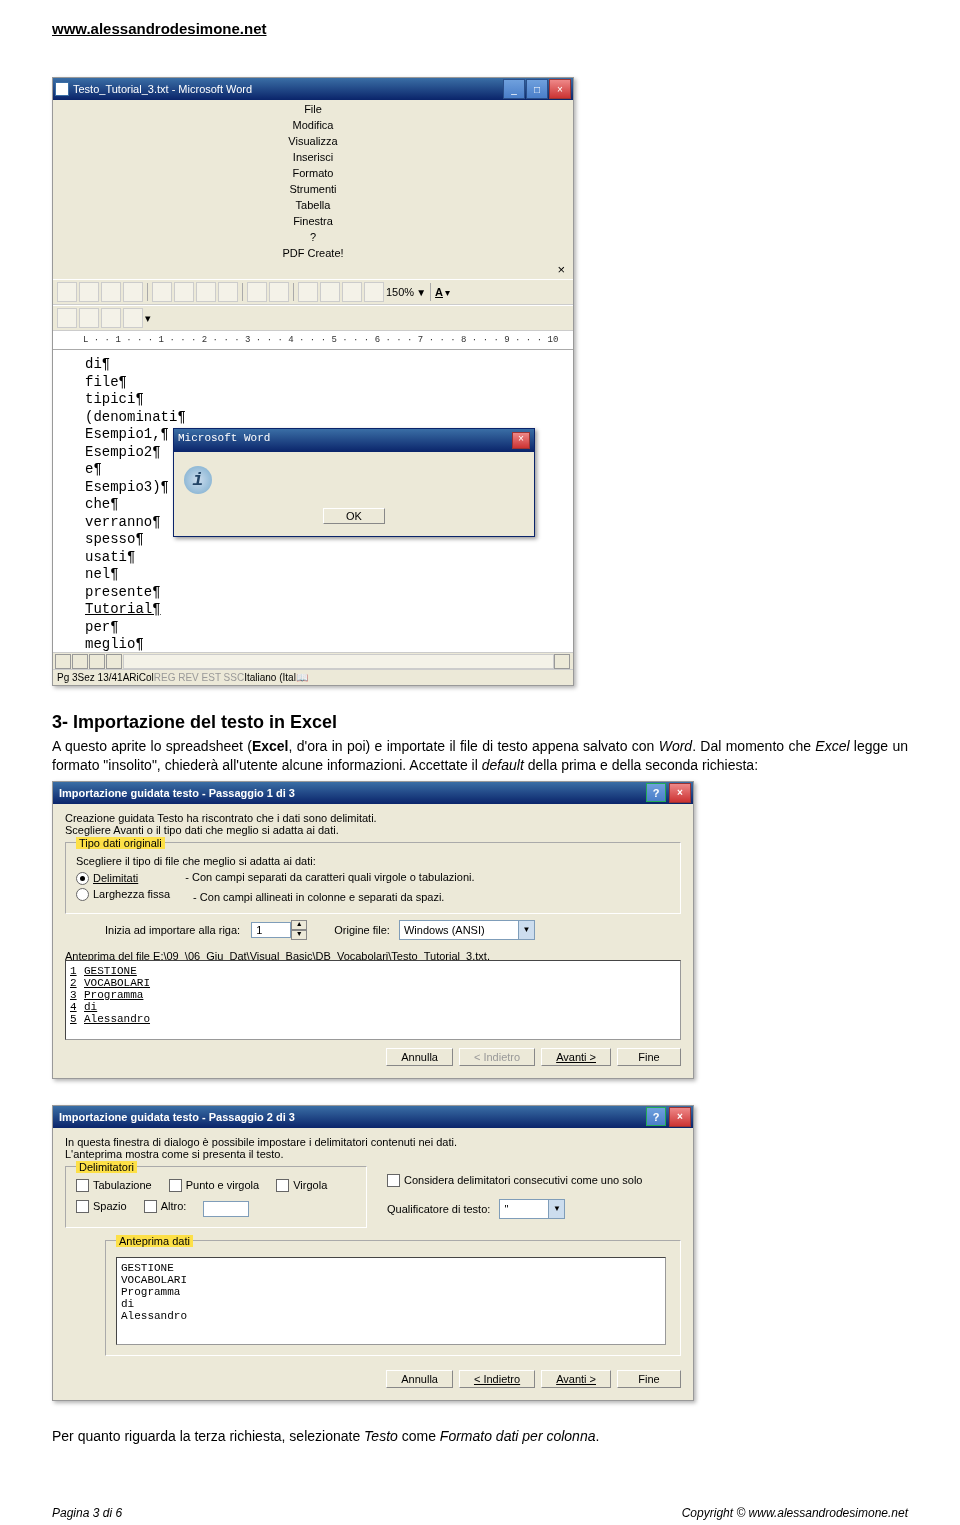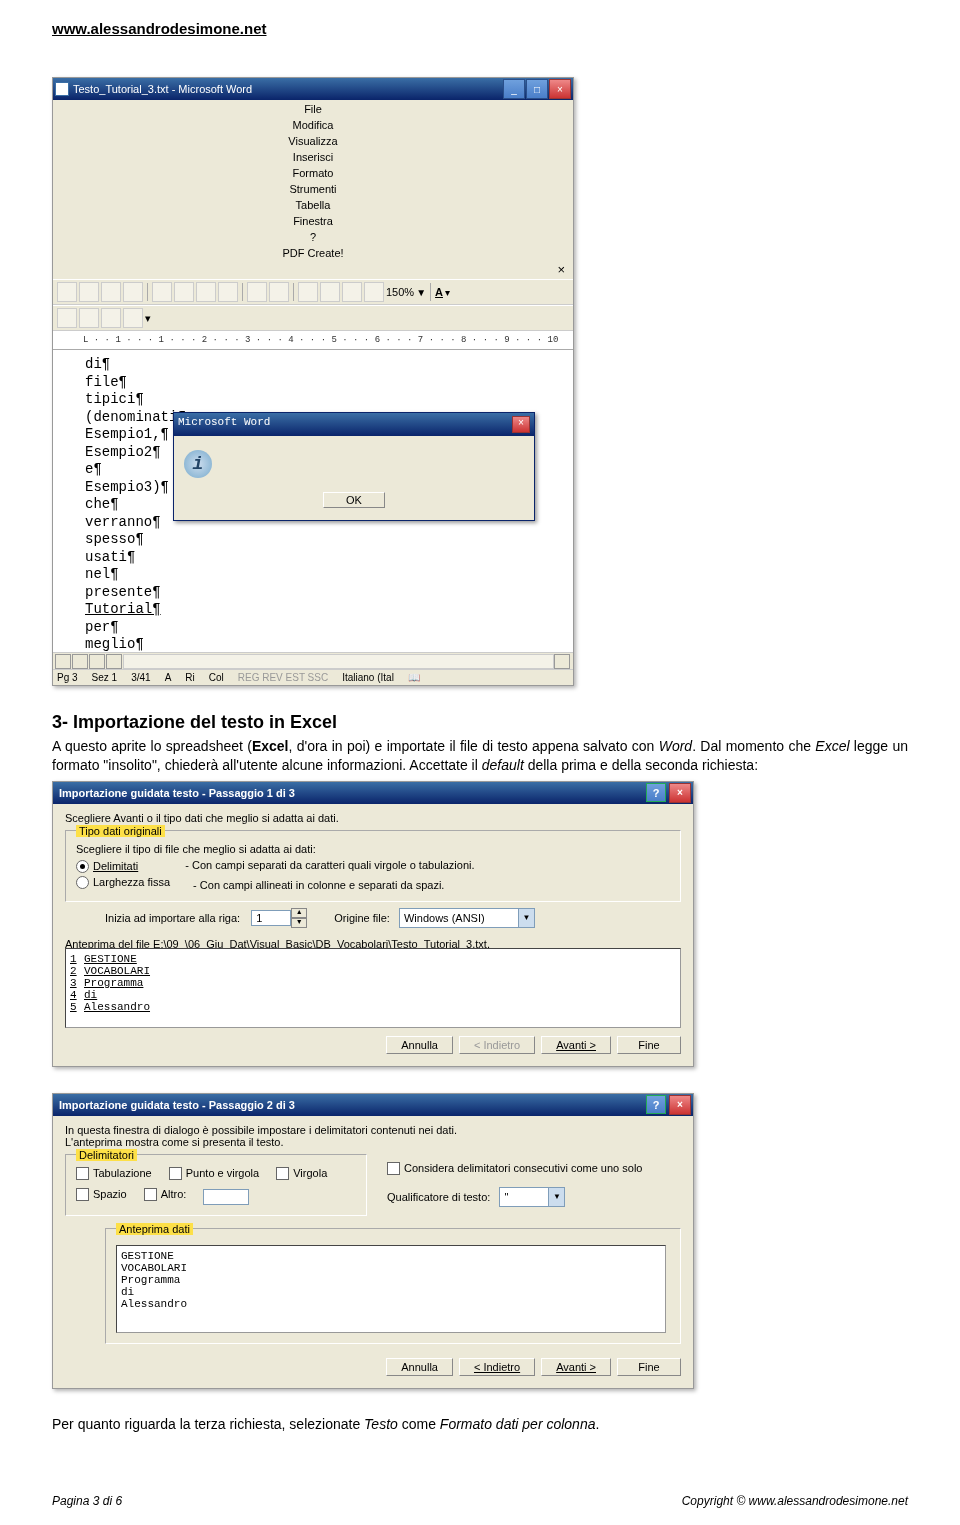--- a/index.html
+++ b/index.html
@@ -17,27 +17,27 @@
   .winbtn.close { background:linear-gradient(#e88,#c33); border-color:#933;}
   .menubar { background:#ece9d8; display:flex; font-size:11px; padding:2px 4px; gap:2px; align-items:center;flex-direction:column;}
   .menubar span { padding:1px 4px; }
   .menubar .xclose { margin-left:auto; font-size:13px; padding:0 4px;}
   .toolbar { background:#ece9d8; display:flex; align-items:center; padding:2px 4px; gap:2px; border-top:1px solid #fff; border-bottom:1px solid #ccc;}
   .tbtn { width:18px; height:18px; background:#f4f2e8; border:1px solid #ccc; }
   .tsep { width:1px; height:18px; background:#aaa; margin:0 2px;}
   .zoom { font-size:11px; white-space:nowrap; }
   .ruler { height:18px; background:#fff; border-bottom:1px solid #aaa; font-size:9px; color:#333; display:flex; align-items:center; padding-left:30px; position:relative; font-family:'Courier New',monospace; letter-spacing:0;}
   .docbody { background:#fff; padding:6px 8px 6px 32px; font-family:'Courier New',monospace; font-size:14px; line-height:1.25; height:290px; overflow:hidden; position:relative;}
-  .dlg { position:absolute; left:120px; top:62px; width:360px; background:#ece9d8; border:1px solid #0a246a; box-shadow:2px 2px 4px rgba(0,0,0,0.4);}
+  .dlg { position:absolute; left:120px; top:78px; width:360px; background:#ece9d8; border:1px solid #0a246a; box-shadow:2px 2px 4px rgba(0,0,0,0.4);}
   .dlg .dtb { background:linear-gradient(#3a6ea5,#0a246a); color:#fff; font-size:11px; padding:3px 4px; display:flex; justify-content:space-between;}
   .dlg .dbody { padding:14px 10px; display:flex; align-items:center; font-size:11px; gap:10px;}
   .dlg .dicon { width:28px; height:28px; border-radius:50%; background:radial-gradient(#cde,#7ac); display:flex; align-items:center; justify-content:center; color:#246; font-weight:bold; font-size:18px; font-style:italic;}
   .dlg .okrow { text-align:center; padding:0 0 10px 0;}
   .dlg button { font-size:11px; padding:1px 22px; background:#ece9d8; border:1px solid #888; border-top-color:#fff; border-left-color:#fff;}
-  .statusbar { background:#ece9d8; display:flex; font-size:10px; padding:2px 4px; gap:14px; border-top:1px solid #ccc; align-items:center;}
+  .statusbar { background:#ece9d8; display:flex; font-size:10px; padding:2px 4px; border-top:1px solid #ccc; align-items:center;}
   .hscroll { height:16px; background:#ece9d8; display:flex; padding:0 2px; align-items:center; border-top:1px solid #ccc;}
   .hscroll .pgbtn { width:14px; height:13px; background:#ece9d8; border:1px solid #999; margin-right:1px;}
   .hscroll .track { flex:1; height:13px; background:#f4f2e8; border:1px solid #ccc; position:relative;}
 
   
   h2.sec { font-size:18px; font-weight:bold; margin:10px 0 4px 0;}
   p.body { font-size:14px; line-height:1.35; margin:0 0 6px 0; text-align:justify;}
   .italic { font-style:italic; }
   .bold { font-weight:bold; }
 
@@ -192,20 +192,21 @@
 
   <div class="screenshot wizard">
     <div class="titlebar">
       <span class="wt" style="font-weight:bold;padding-left:4px;">Importazione guidata testo - Passaggio 1 di 3</span>
       <div class="wtitle-help">
         <div class="hbtn">?</div>
         <div class="winbtn close">×</div>
       </div>
     </div>
     <div class="wizbody">
+      <div class="wlabel">Creazione guidata Testo ha riscontrato che i dati sono delimitati.</div>
       <div class="wlabel">Scegliere Avanti o il tipo dati che meglio si adatta ai dati.</div>
       <div class="fieldset">
         <span class="legend">Tipo dati originali</span>
         <div style="margin-top:-8px;">
           <div class="wlabel">Scegliere il tipo di file che meglio si adatta ai dati:</div>
           <div style="margin-top:4px;">
             <label class="radio">
                 <span class="r sel"></span>
                 <span class="u">Delimitati</span>
               </label>

